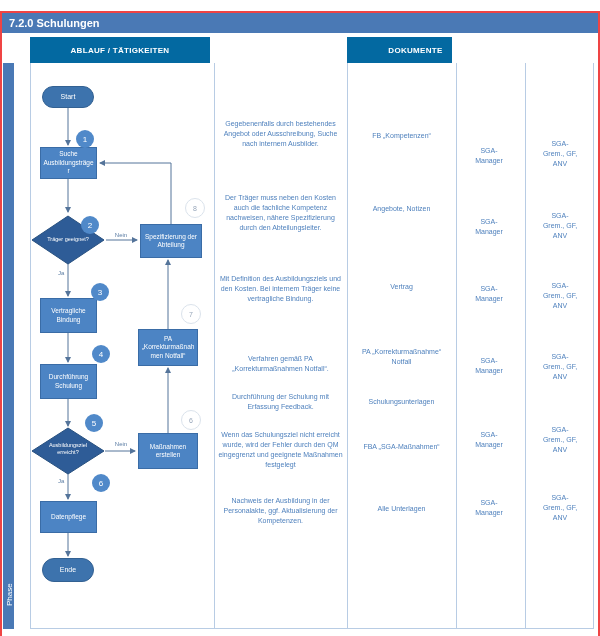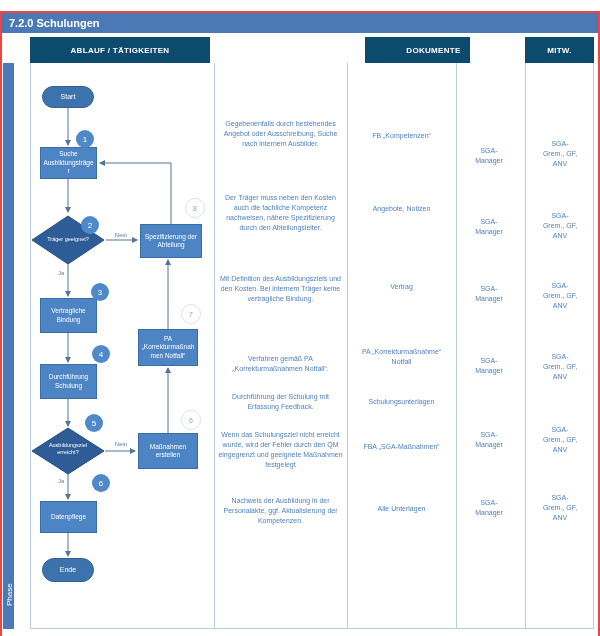--- a/index.html
+++ b/index.html
@@ -8,21 +8,21 @@
   #page {
     position:relative; width:600px; height:636px; background:#fff;
     border:2px solid #ef4444; overflow:hidden;margin-top:11px;
   }
   .titlebar {
     position:absolute; left:0; top:0; width:596px; height:20px;
     background:#4a79b5; color:#fff; font-size:11px; font-weight:bold;
     line-height:20px; padding-left:7px;
   }
   .hcell {
-    position:absolute; top:24px; height:26px; background:#0c4a6e;
+    position:absolute; top:24px; height:26px; background:#0369a1;
     color:#fff; font-size:8px; font-weight:bold; letter-spacing:.3px;
     display:flex; align-items:center; justify-content:center; text-align:center;
   }
   .phase-strip {
     position:absolute; left:1px; top:50px; width:11px; height:566px;
     background:#4a79b5;
   }
   .phase-label {
     position:absolute; left:1px; bottom:4px; width:11px; height:60px;
     color:#fff; font-size:8px;
@@ -61,25 +61,22 @@
 
 <div id="page">
 
   <div class="titlebar">
     <span>7.2.0 Schulungen</span>
   </div>
 
   <div class="hcell" style="left:28px;width:180px;">
       <span>ABLAUF / TÄTIGKEITEN</span>
     </div>
-  <div class="hcell" style="left:363px;width:105px;padding-left:32px;">
+  <div class="hcell" style="left:345px;width:105px;padding-left:32px;">
       <span>DOKUMENTE</span>
-    </div>
-  <div class="hcell" style="left:523px;width:69px;">
-      <span>MITW.</span>
     </div>
 
   <div class="phase-strip">
     <div class="phase-label">Phase</div>
   </div>
 
   <div class="bodycol" style="left:28px;width:184px;"></div>
   <div class="bodycol" style="left:212px;width:133px;"></div>
   <div class="bodycol" style="left:345px;width:109px;"></div>
   <div class="bodycol" style="left:454px;width:69px;"></div>

